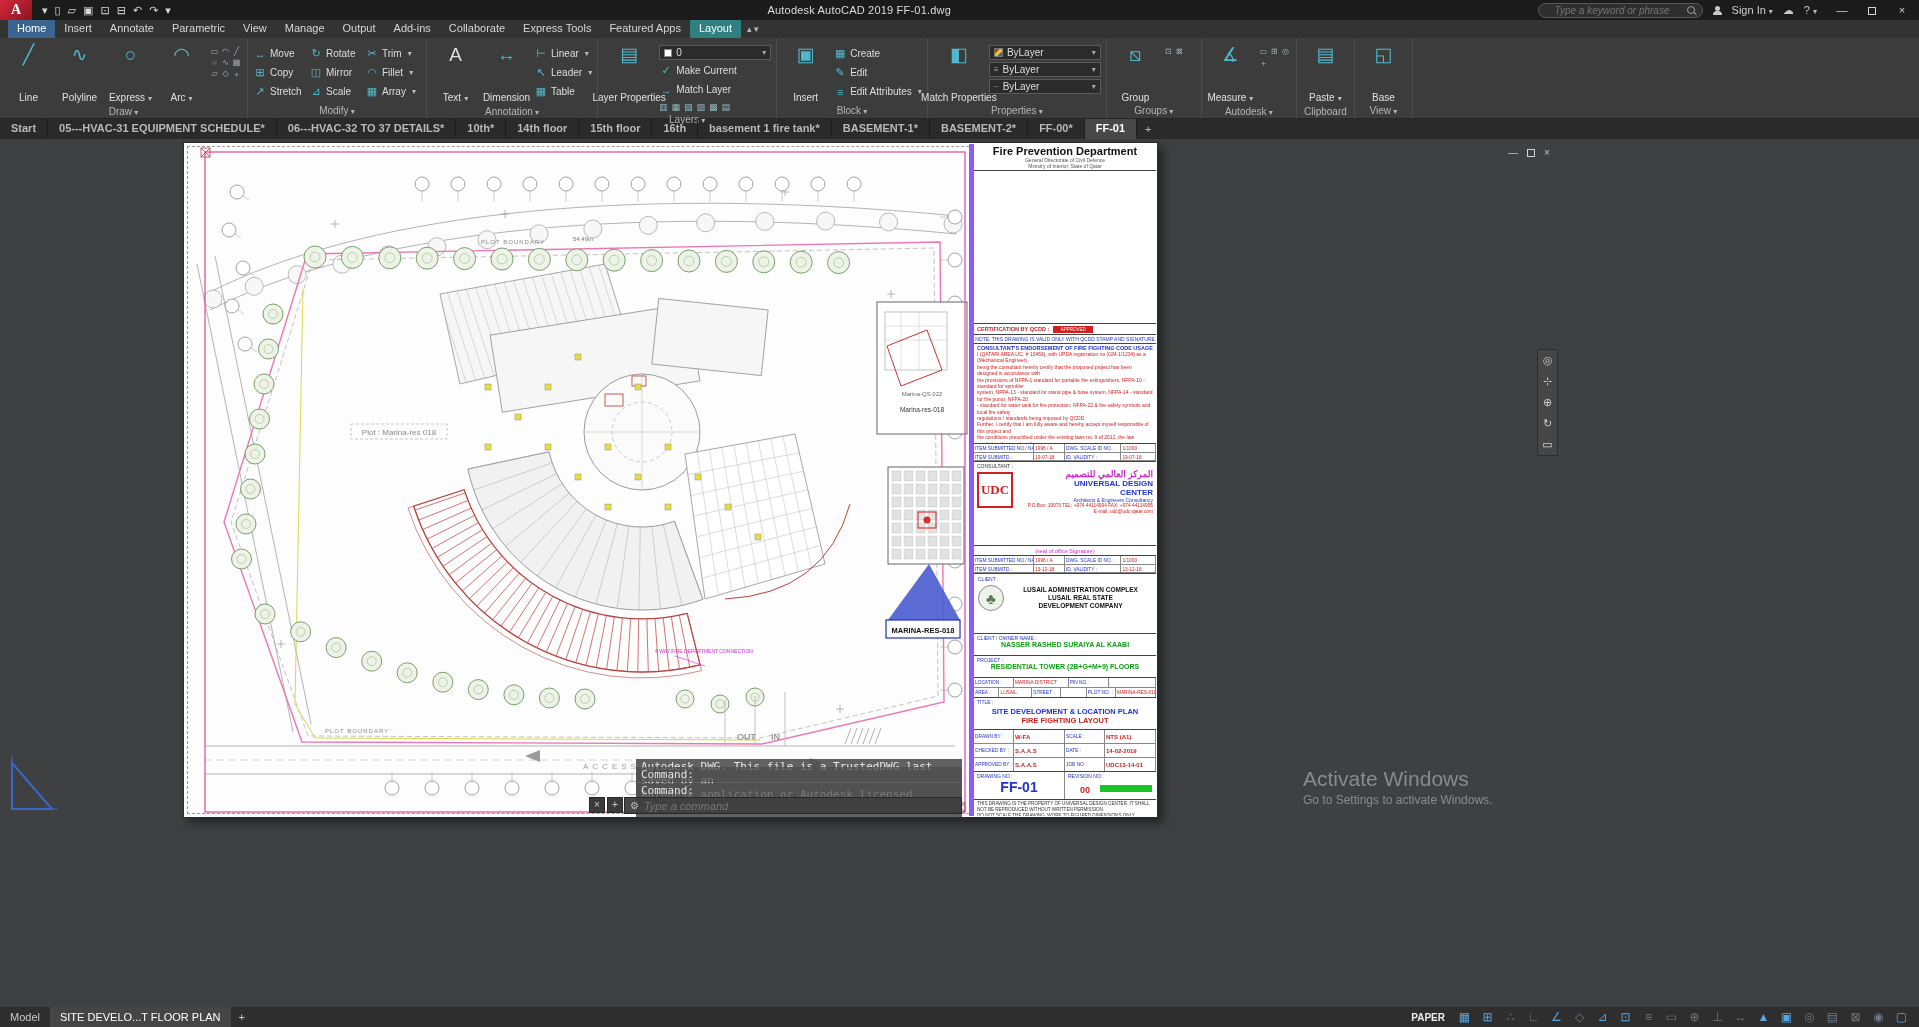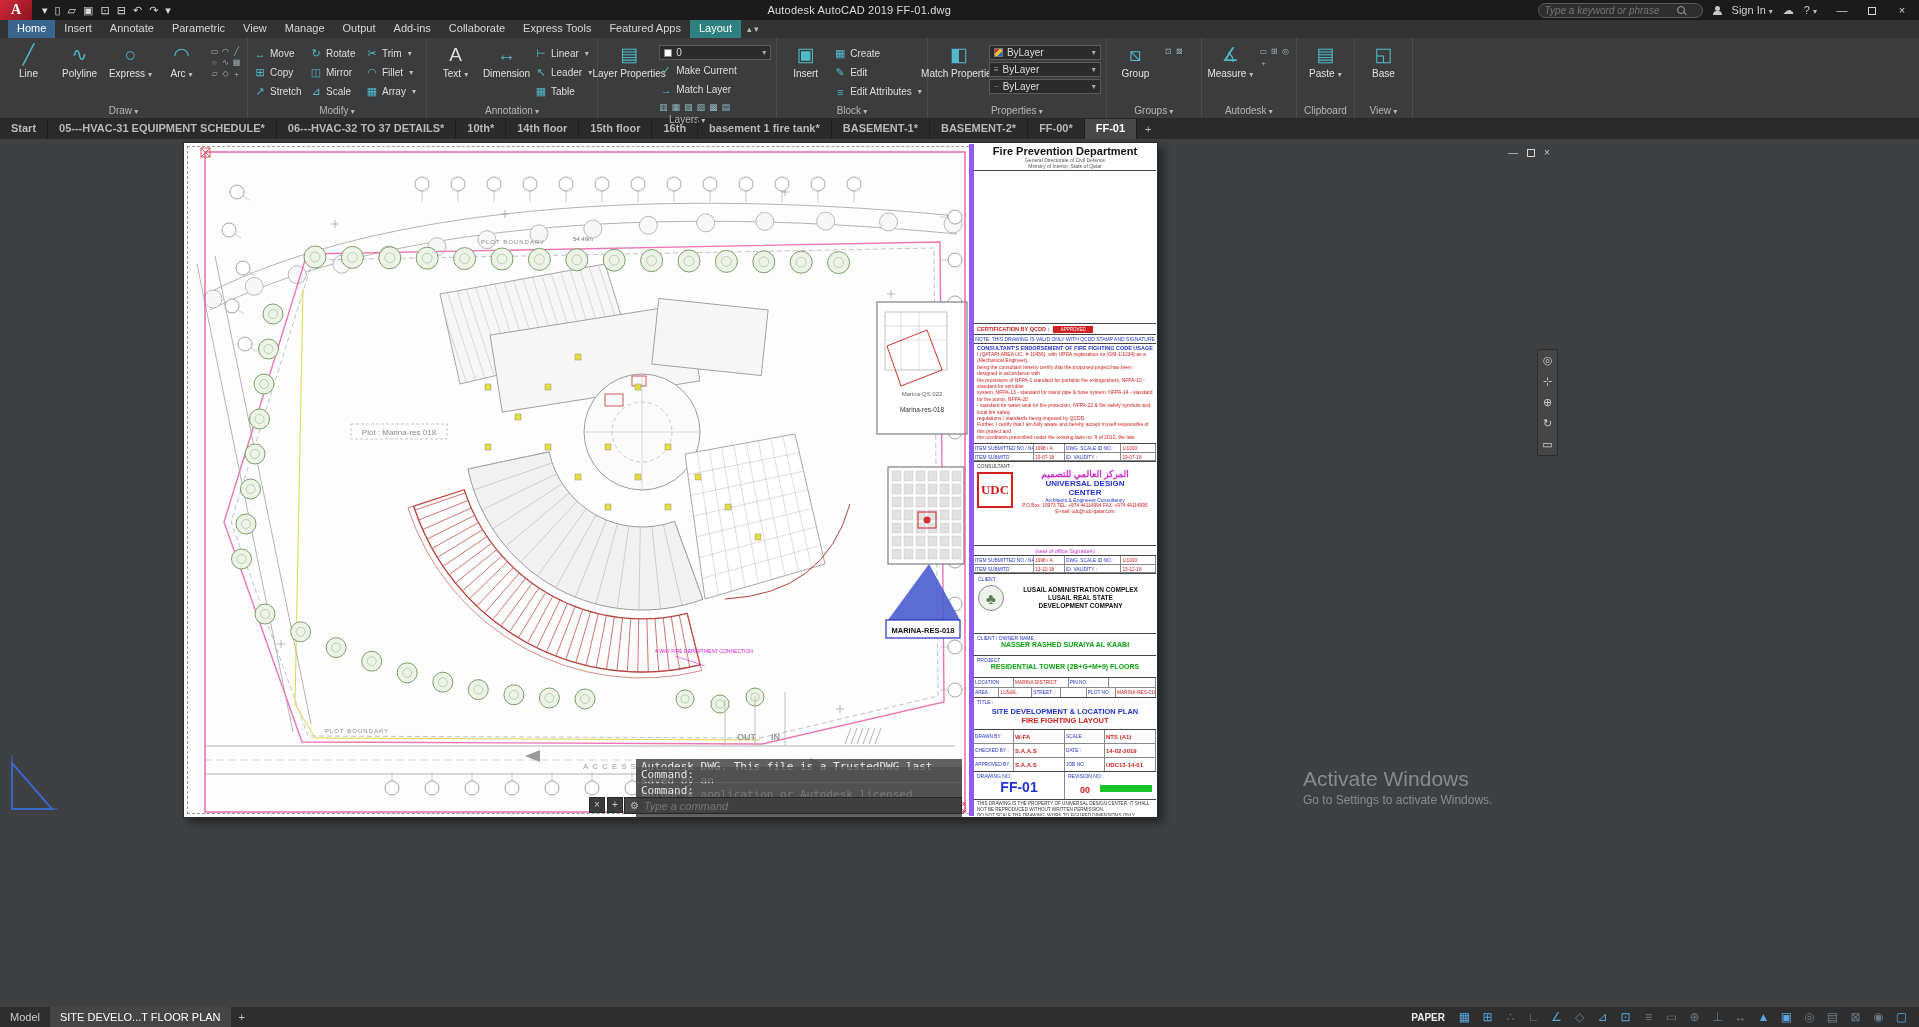--- a/index.html
+++ b/index.html
@@ -7,21 +7,21 @@
   #app { position:relative; width:1919px; height:1027px; }
 
   
   .titlebar { height:20px; background:#1b1b1b; display:flex; align-items:center; color:#cfcfcf; font-size:11px; }
   .acad-logo { width:32px; height:20px; background:linear-gradient(135deg,#d42a3a,#8c1420); color:#fff; font-weight:bold;
                display:flex; align-items:center; justify-content:center; font-size:14px; font-family:"Liberation Serif",serif; }
   .qat { display:flex; gap:7px; padding:0 10px; align-items:center; }
   .qat span { color:#d8d8d8; font-size:11px; line-height:20px; cursor:default; }
   .tb-title { flex:1; text-align:center; color:#dcdcdc; letter-spacing:.2px; white-space:nowrap; }
   .tb-right { display:flex; align-items:center; gap:10px; padding-right:2px; }
-  .searchbox { display:flex; align-items:center; background:#2e2e2e; border:1px solid #5a5a5a; border-radius:8px; height:15px; width:165px; padding:0 6px; gap:4px; }
+  .searchbox { display:flex; align-items:center; background:#2e2e2e; border:1px solid #5a5a5a; border-radius:8px; height:15px; width:165px; padding:0 16px; gap:4px; }
   .searchbox input { background:transparent; border:none; outline:none; color:#9f9f9f; font-style:italic; font-size:10px; width:128px; font-family:"Liberation Sans",sans-serif; }
   .mag { width:8px; height:8px; border:1px solid #9f9f9f; border-radius:50%; position:relative; flex:none; }
   .mag::after { content:""; position:absolute; width:4px; height:1px; background:#9f9f9f; transform:rotate(45deg); right:-3px; bottom:-1px; }
   .person { width:9px; height:9px; position:relative; }
   .person::before { content:""; position:absolute; width:5px; height:5px; border-radius:50%; background:#c9c9c9; left:2px; top:0; }
   .person::after { content:""; position:absolute; width:9px; height:4px; border-radius:4px 4px 0 0; background:#c9c9c9; bottom:0; }
   .tbi { color:#c9c9c9; }
   .caret::after { content:"▾"; font-size:8px; margin-left:3px; color:#bdbdbd; }
   .winbtns { display:flex; }
   .winbtns span { width:30px; text-align:center; line-height:20px; color:#d5d5d5; font-size:11px; }
@@ -37,21 +37,21 @@
   
   .ribbon { height:81px; background:#3c3c3c; display:flex; border-bottom:1px solid #262626; }
   .panel { display:flex; flex-direction:column; border-right:1px solid #4b4b4b; flex:none; }
   .ptools { flex:1; display:flex; align-items:stretch; padding:3px 5px 0; gap:4px; }
   .plabel { height:15px; font-size:10px; color:#b5b5b5; text-align:center; line-height:15px; white-space:nowrap; padding:0 6px; }
   .plabel::after { content:" ▾"; font-size:8px; }
   .plabel.nocaret::after { content:""; }
   .bigbtn { width:47px; display:flex; flex-direction:column; align-items:center; gap:1px; padding-top:2px; cursor:default; }
   .bicon { font-size:19px; line-height:24px; color:#4fb9cb; }
   .bicon.white { color:#dedede; }
-  .blabel { font-size:10px; color:#e0e0e0; text-align:center; line-height:11px; white-space:nowrap; }
+  .blabel { font-size:10px; color:#e0e0e0; text-align:center; line-height:11px; white-space:nowrap;margin-top:24px; }
   .modgrid { display:grid; grid-template-columns:repeat(3,56px); grid-auto-rows:19px; align-content:start; padding-top:4px; gap:0; }
   .sbtn { display:flex; align-items:center; gap:3px; font-size:10px; color:#dedede; height:17px; cursor:default; white-space:nowrap; }
   .sicon { width:14px; text-align:center; color:#4fb9cb; font-size:11px; flex:none; }
   .smallcol { display:flex; flex-direction:column; justify-content:flex-start; gap:2px; padding-top:4px; }
   .minigrid { display:grid; grid-template-columns:repeat(3,11px); grid-auto-rows:11px; align-content:start; padding-top:6px; }
   .minigrid span { color:#9fb3b6; font-size:8px; text-align:center; }
   .ldrop { width:112px; height:15px; background:#2b2b2b; border:1px solid #5a5a5a; display:flex; align-items:center; gap:4px; font-size:10px; color:#ddd; padding:0 4px; cursor:default; }
   .ldrop::after { content:"▾"; font-size:8px; margin-left:auto; color:#aaa; }
   .lsq { width:8px; height:8px; background:#fff; border:1px solid #888; flex:none; }
   .swatch { width:9px; height:9px; flex:none; background:linear-gradient(135deg,#d03030 33%,#e0c030 33% 66%,#3060d0 66%); border:1px solid #777; }
@@ -86,21 +86,21 @@
   .tb-endorse { height:100px; padding:1px 3px; }
   .endtitle { font-size:5.5px; font-weight:bold; color:#2233cc; text-align:center; }
   .endbody div { font-size:5px; line-height:6.4px; color:#d02020; }
   .tb-tbl { height:18px; display:grid; grid-template-columns:33% 17% 31% 19%; }
   .tb-tbl span { font-size:4.8px; line-height:9px; border-right:1px solid #888; border-bottom:1px solid #888; padding-left:1px; white-space:nowrap; overflow:hidden; }
   .tlab { color:#2233cc; } .tval { color:#d02020; }
   .tb-cons { height:84px; padding:1px 3px; }
   .conslabel { font-size:5px; color:#333; }
   .consrow { display:flex; gap:4px; align-items:flex-start; }
   .udclogo { width:36px; height:36px; border:2px solid #d02020; color:#d02020; font-weight:bold; font-size:13px; display:flex; align-items:center; justify-content:center; font-family:"Liberation Serif",serif; margin-top:3px; flex:none; }
-  .consinfo { flex:1; text-align:center; }
+  .consinfo { flex:1; text-align:right; }
   .udc-ar { font-size:9px; color:#cc29cc; font-weight:bold; }
   .udc-en { font-size:8px; color:#2233cc; font-weight:bold; line-height:9px; }
   .udc-en2 { font-size:8px; color:#2233cc; font-weight:bold; line-height:9px; }
   .udc-sub { font-size:5px; color:#2233cc; }
   .udc-contact { font-size:4.8px; color:#d02020; line-height:5.5px; }
   .tb-seal { height:10px; font-size:5.5px; color:#cc29cc; text-align:center; line-height:10px; }
   .tb-superv { height:64px; padding:1px 4px; }
   .suplab { font-size:5px; color:#2233cc; }
   .diyar-ar { font-size:13px; font-weight:bold; color:#111; text-align:center; margin-top:3px; }
   .diyarbars { display:flex; flex-direction:column; align-items:center; gap:3px; margin-top:4px; }

